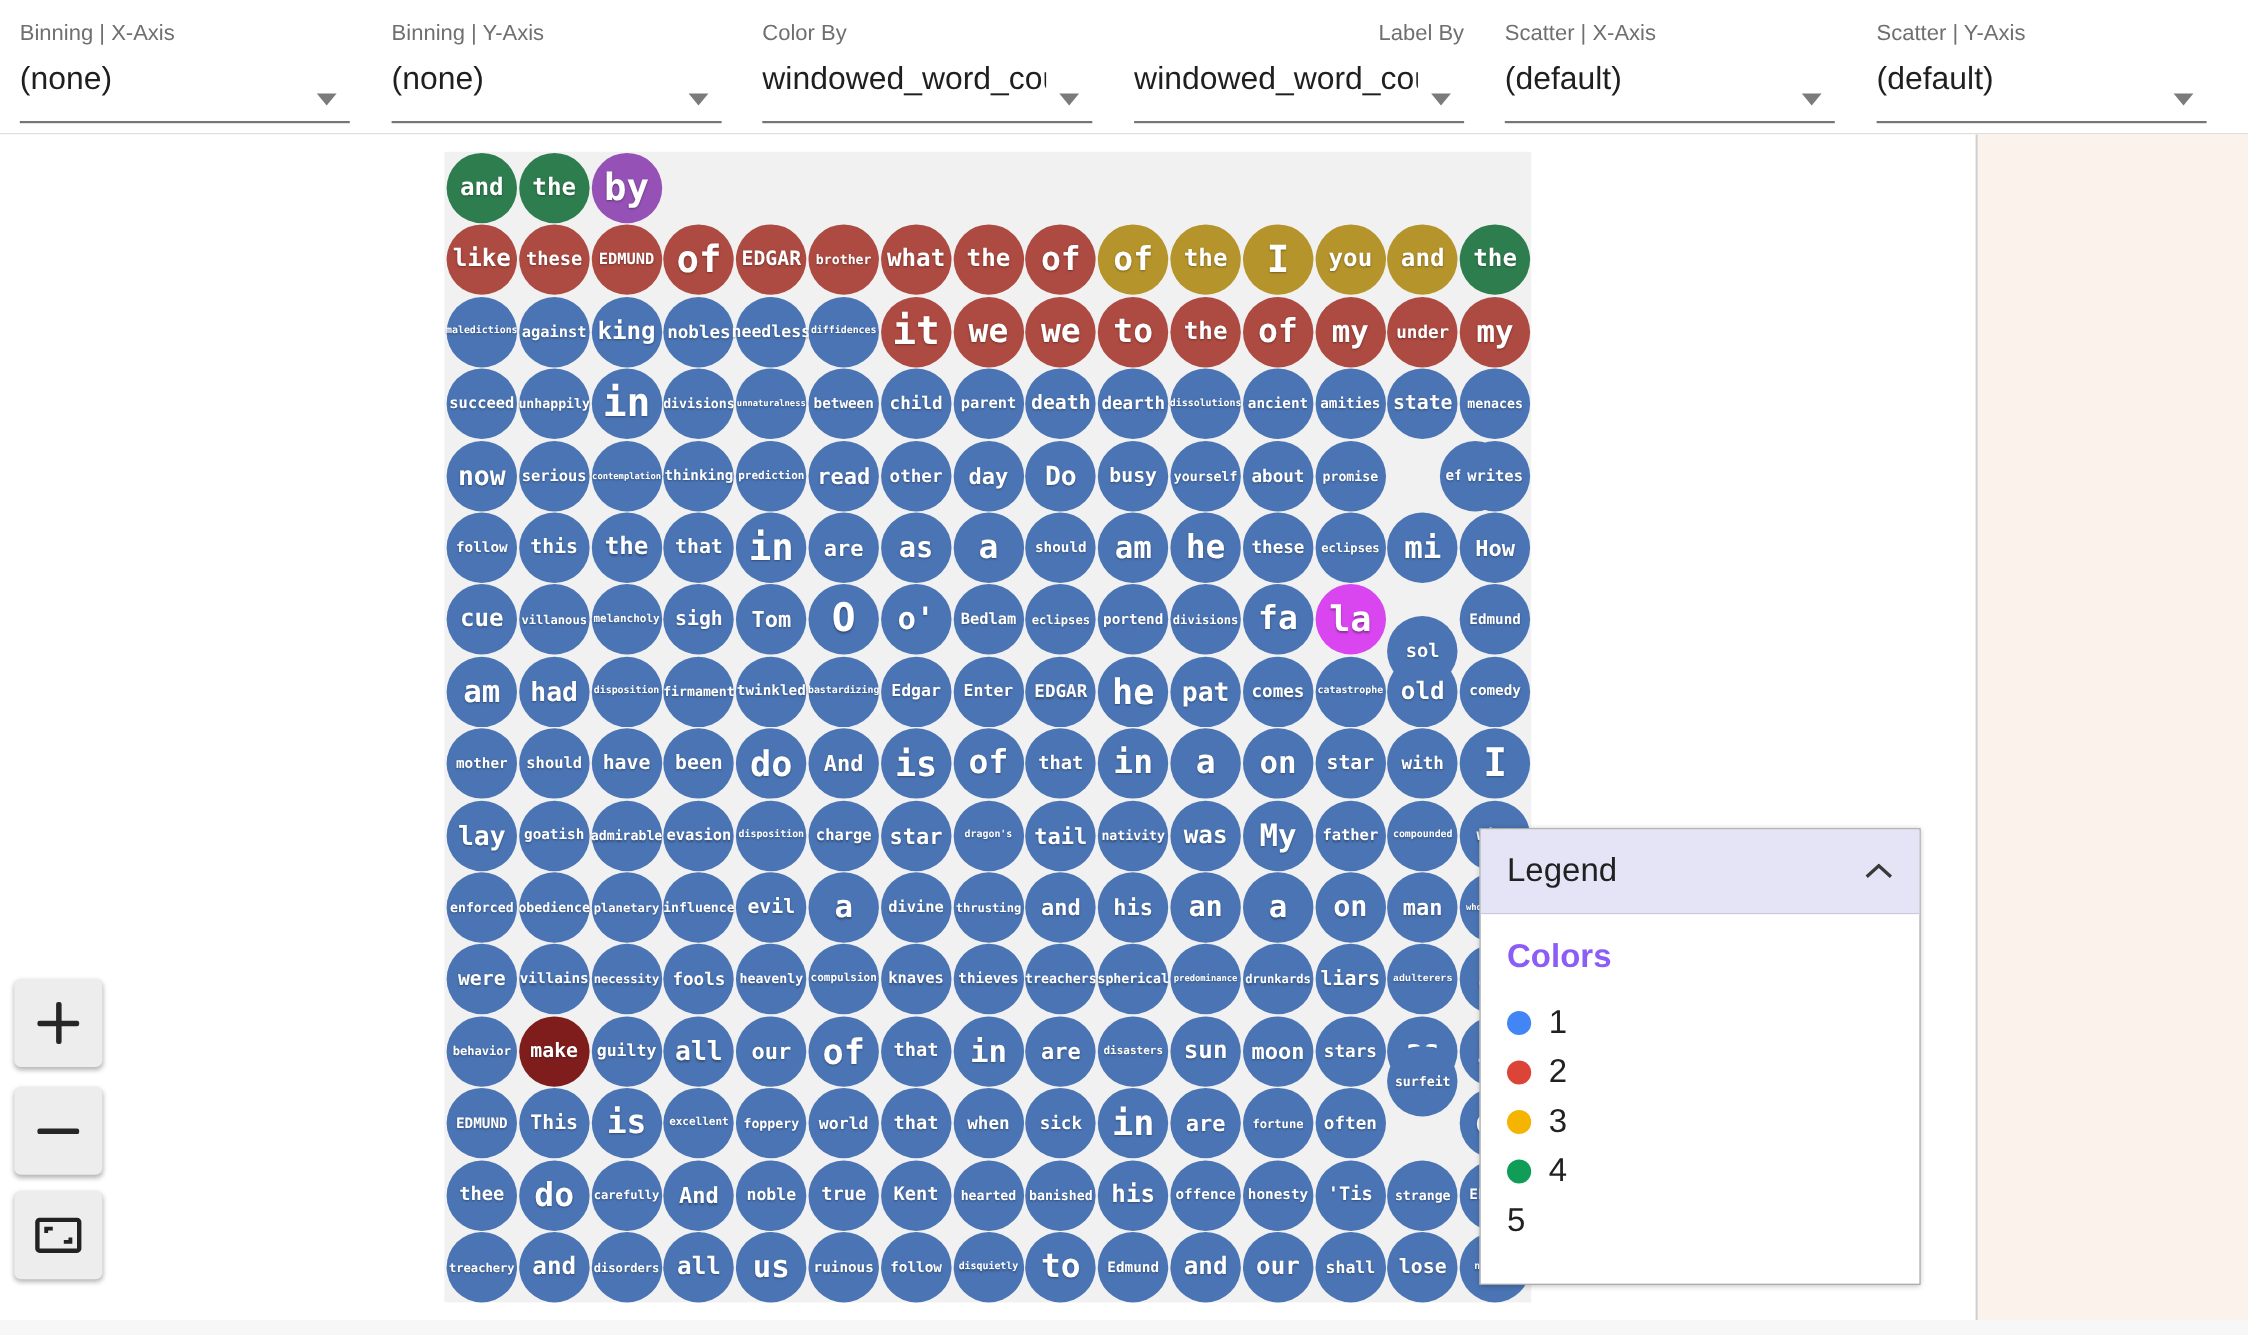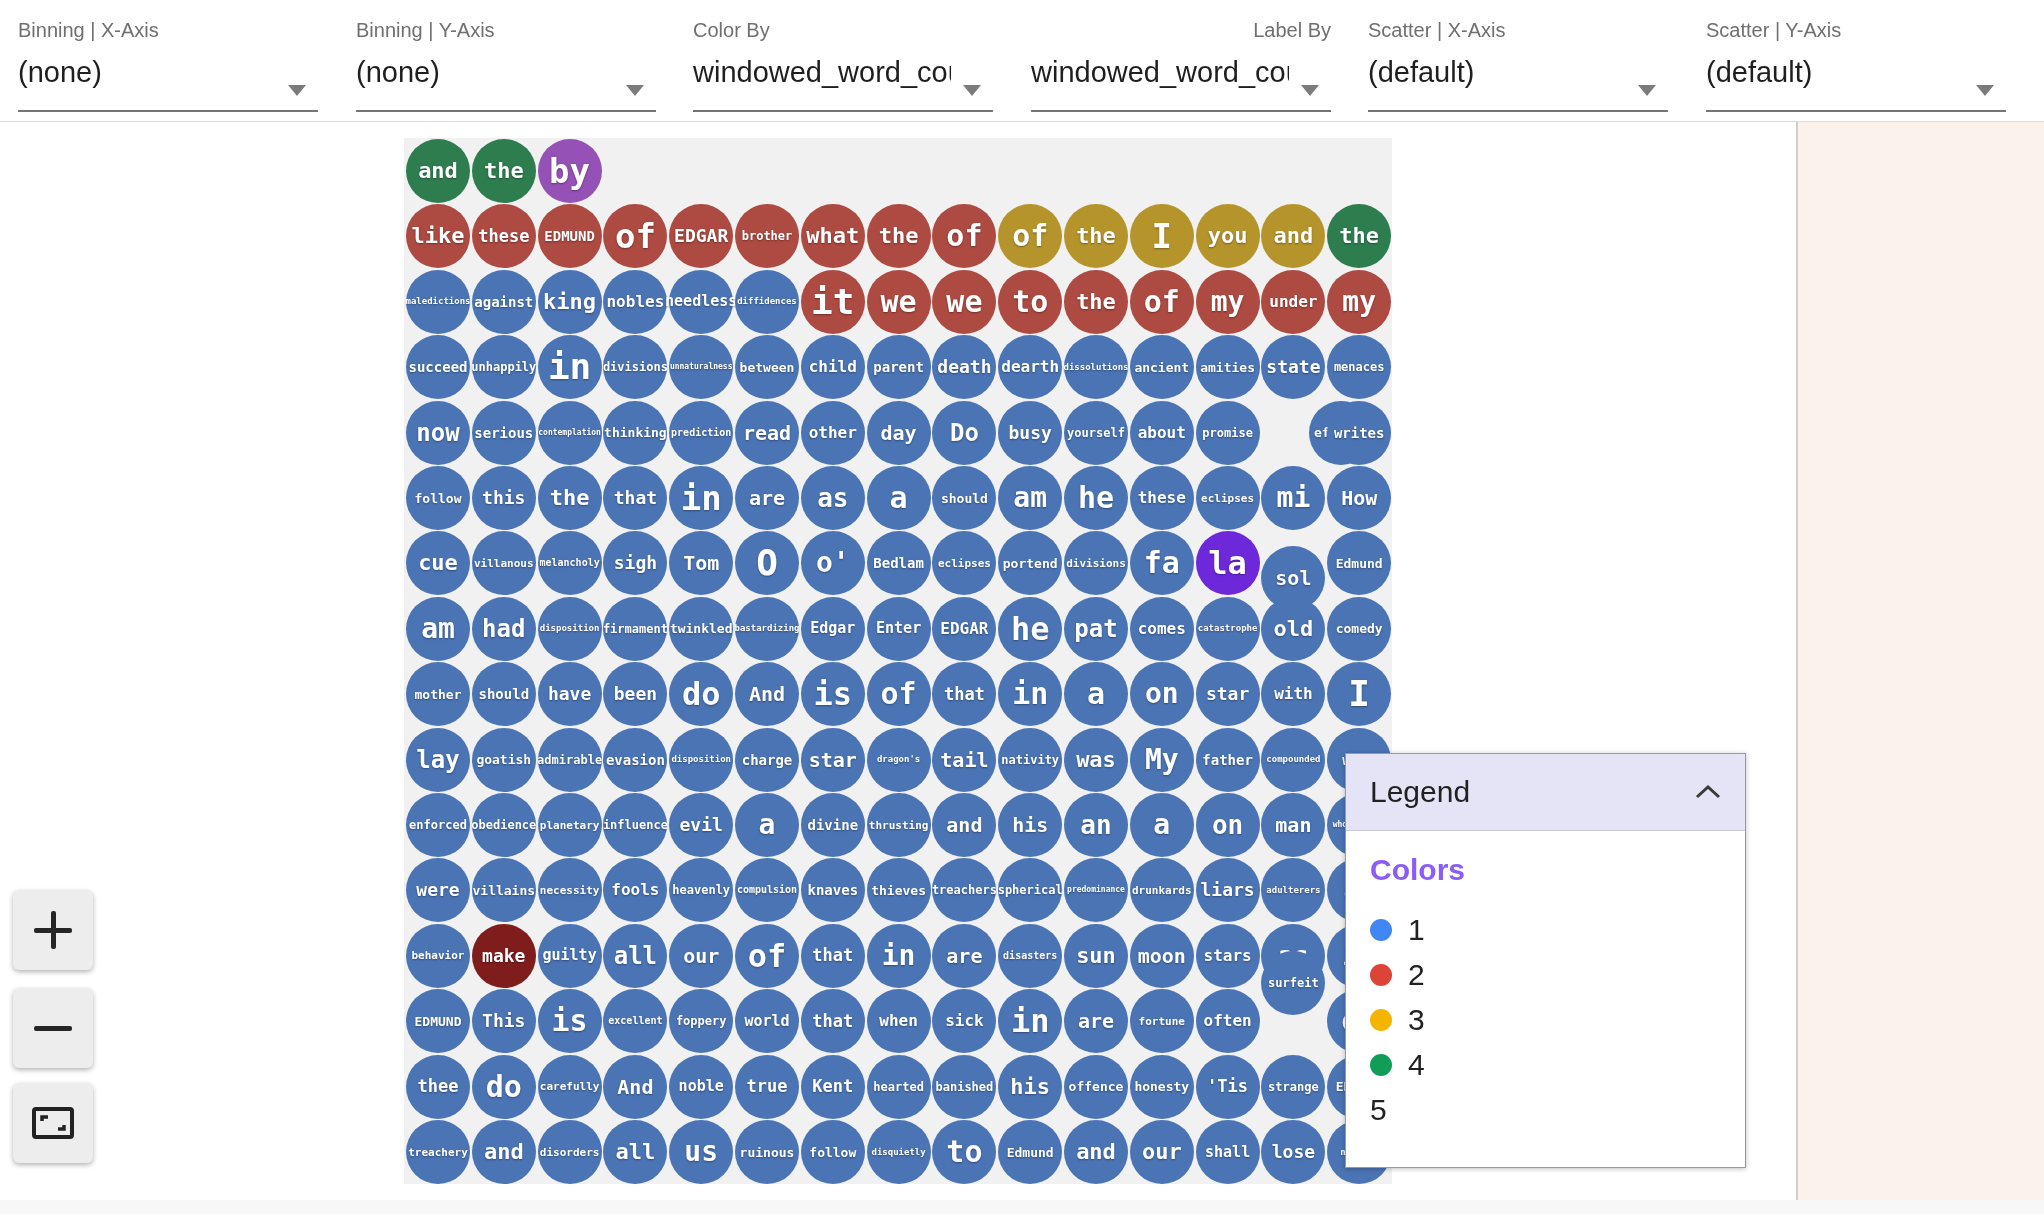--- a/index.html
+++ b/index.html
@@ -169,22 +169,22 @@
     <div class="circle" style="left: 537.6px; top: 531.4px; background: rgb(74, 116, 180); font-size: 10px;">melancholy</div>
     <div class="circle" style="left: 603.4px; top: 531.4px; background: rgb(74, 116, 180); font-size: 18px;">sigh</div>
     <div class="circle" style="left: 669.2px; top: 531.4px; background: rgb(74, 116, 180); font-size: 20px;">Tom</div>
     <div class="circle" style="left: 735px; top: 531.4px; background: rgb(74, 116, 180); font-size: 36px;">O</div>
     <div class="circle" style="left: 800.8px; top: 531.4px; background: rgb(74, 116, 180); font-size: 28px;">o'</div>
     <div class="circle" style="left: 866.6px; top: 531.4px; background: rgb(74, 116, 180); font-size: 14px;">Bedlam</div>
     <div class="circle" style="left: 932.4px; top: 531.4px; background: rgb(74, 116, 180); font-size: 11px;">eclipses</div>
     <div class="circle" style="left: 998.2px; top: 531.4px; background: rgb(74, 116, 180); font-size: 13px;">portend</div>
     <div class="circle" style="left: 1064px; top: 531.4px; background: rgb(74, 116, 180); font-size: 11px;">divisions</div>
     <div class="circle" style="left: 1129.8px; top: 531.4px; background: rgb(74, 116, 180); font-size: 30px;">fa</div>
-    <div class="circle" style="left: 1195.6px; top: 531.4px; background: #6d28d9; font-size: 32px;">la</div>
-    <div class="circle" style="left: 1261.4px; top: 546px; background: rgb(74, 116, 180); font-size: 20px;">sol</div>
+    <div class="circle" style="left: 1195.6px; top: 531.4px; background: #d946ef; font-size: 32px;">la</div>
+    <div class="circle" style="left: 1261.4px; top: 560px; background: rgb(74, 116, 180); font-size: 17px;">sol</div>
     <div class="circle" style="left: 1327.2px; top: 531.4px; background: rgb(74, 116, 180); font-size: 13px;">Edmund</div>
     <div class="circle" style="left: 406px; top: 596.8px; background: rgb(74, 116, 180); font-size: 28px;">am</div>
     <div class="circle" style="left: 471.8px; top: 596.8px; background: rgb(74, 116, 180); font-size: 24px;">had</div>
     <div class="circle" style="left: 537.6px; top: 596.8px; background: rgb(74, 116, 180); font-size: 9px;">disposition</div>
     <div class="circle" style="left: 603.4px; top: 596.8px; background: rgb(74, 116, 180); font-size: 12px;">firmament</div>
     <div class="circle" style="left: 669.2px; top: 596.8px; background: rgb(74, 116, 180); font-size: 13px;">twinkled</div>
     <div class="circle" style="left: 735px; top: 596.8px; background: rgb(74, 116, 180); font-size: 9px;">bastardizing</div>
     <div class="circle" style="left: 800.8px; top: 596.8px; background: rgb(74, 116, 180); font-size: 15px;">Edgar</div>
     <div class="circle" style="left: 866.6px; top: 596.8px; background: rgb(74, 116, 180); font-size: 15px;">Enter</div>
     <div class="circle" style="left: 932.4px; top: 596.8px; background: rgb(74, 116, 180); font-size: 16px;">EDGAR</div>
@@ -245,21 +245,21 @@
     <div class="circle" style="left: 603.4px; top: 858.4px; background: rgb(74, 116, 180); font-size: 16px;">fools</div>
     <div class="circle" style="left: 669.2px; top: 858.4px; background: rgb(74, 116, 180); font-size: 12px;">heavenly</div>
     <div class="circle" style="left: 735px; top: 858.4px; background: rgb(74, 116, 180); font-size: 10px;">compulsion</div>
     <div class="circle" style="left: 800.8px; top: 858.4px; background: rgb(74, 116, 180); font-size: 14px;">knaves</div>
     <div class="circle" style="left: 866.6px; top: 858.4px; background: rgb(74, 116, 180); font-size: 13px;">thieves</div>
     <div class="circle" style="left: 932.4px; top: 858.4px; background: rgb(74, 116, 180); font-size: 12px;">treachers</div>
     <div class="circle" style="left: 998.2px; top: 858.4px; background: rgb(74, 116, 180); font-size: 12px;">spherical</div>
     <div class="circle" style="left: 1064px; top: 858.4px; background: rgb(74, 116, 180); font-size: 8px;">predominance</div>
     <div class="circle" style="left: 1129.8px; top: 858.4px; background: rgb(74, 116, 180); font-size: 11px;">drunkards</div>
     <div class="circle" style="left: 1195.6px; top: 858.4px; background: rgb(74, 116, 180); font-size: 18px;">liars</div>
-    <div class="circle" style="left: 1261.4px; top: 858.4px; background: rgb(74, 116, 180); font-size: 9px;">adulterers</div>
+    <div class="circle" style="left: 1261.4px; top: 858.4px; background: rgb(74, 116, 180); font-size: 9px; font-family: Liberation Mono, monospace;">adulterers</div>
     <div class="circle" style="left: 1327.2px; top: 858.4px; background: rgb(74, 116, 180); font-size: 26px;">an</div>
     <div class="circle" style="left: 406px; top: 923.8px; background: rgb(74, 116, 180); font-size: 11px;">behavior</div>
     <div class="circle" style="left: 471.8px; top: 923.8px; background: #7f1d1d; font-size: 18px;">make</div>
     <div class="circle" style="left: 537.6px; top: 923.8px; background: rgb(74, 116, 180); font-size: 15px;">guilty</div>
     <div class="circle" style="left: 603.4px; top: 923.8px; background: rgb(74, 116, 180); font-size: 24px;">all</div>
     <div class="circle" style="left: 669.2px; top: 923.8px; background: rgb(74, 116, 180); font-size: 20px;">our</div>
     <div class="circle" style="left: 735px; top: 923.8px; background: rgb(74, 116, 180); font-size: 32px;">of</div>
     <div class="circle" style="left: 800.8px; top: 923.8px; background: rgb(74, 116, 180); font-size: 17px;">that</div>
     <div class="circle" style="left: 866.6px; top: 923.8px; background: rgb(74, 116, 180); font-size: 28px;">in</div>
     <div class="circle" style="left: 932.4px; top: 923.8px; background: rgb(74, 116, 180); font-size: 20px;">are</div>

